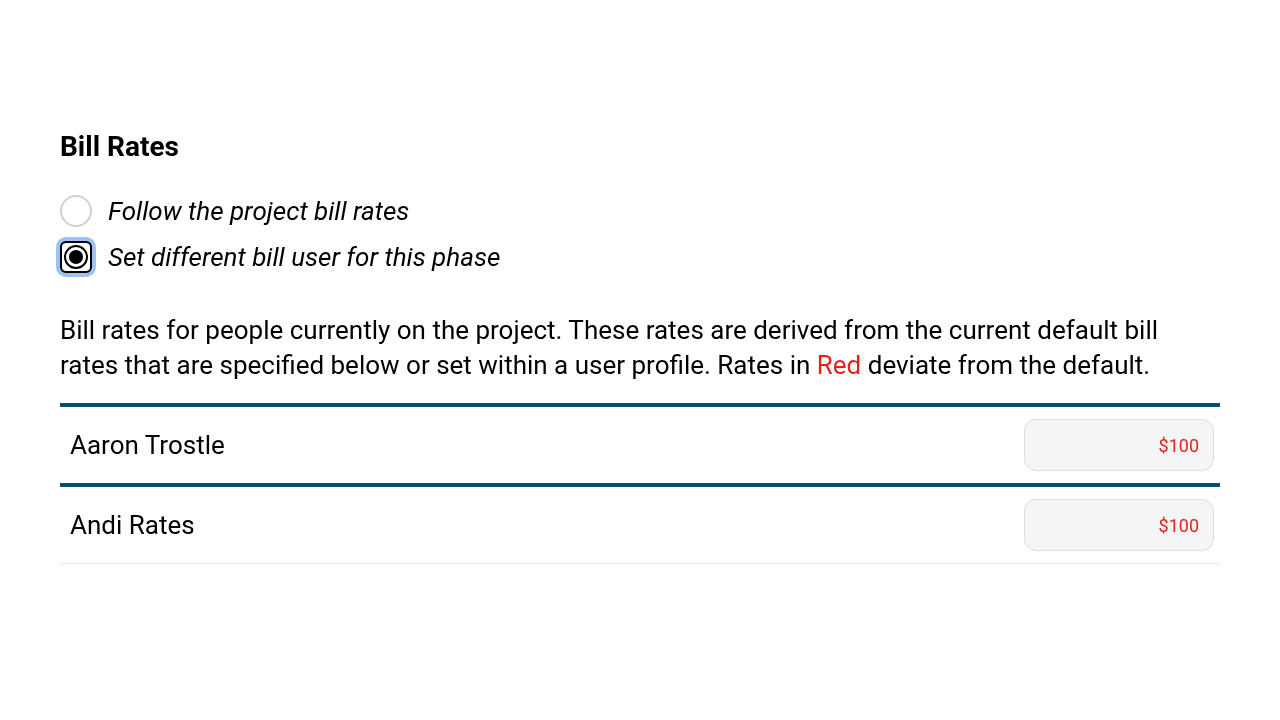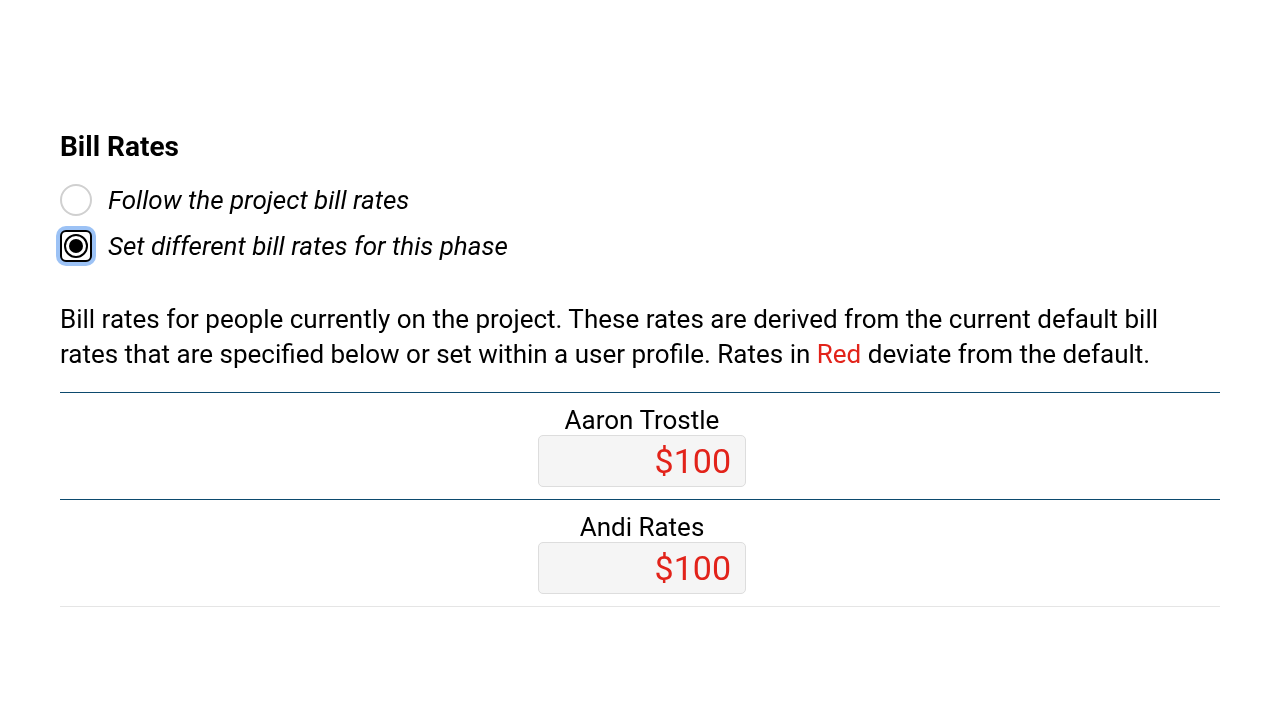--- a/index.html
+++ b/index.html
@@ -11,21 +11,21 @@
     font-family: -apple-system, BlinkMacSystemFont, "Segoe UI", Roboto, Helvetica, Arial, sans-serif;
     background: #fff;
     width: 1280px;
     height: 720px;
     padding: 130px 60px 0 60px;
     color: #000;
   }
   .section-title {
     font-size: 28px;
     font-weight: 700;
-    margin-bottom: 21px;
+    margin-bottom: 32px;
   }
   .radio-group {
     margin-bottom: 40px;
   }
   .radio-option {
     display: flex;
     align-items: center;
     margin-bottom: 14px;
     cursor: pointer;
   }
@@ -78,61 +78,60 @@
     color: #e2231a;
   }
   .rate-table {
     width: 100%;
     border-collapse: collapse;
   }
   .rate-row {
     display: flex;
     align-items: center;
     justify-content: space-between;
-    border-top: 1px solid #0c4a6e;
+    border-top: 4px solid #0c4a6e;
     padding: 12px 6px 12px 10px;
-    flex-direction: column;
   }
   .rate-row:last-child {
     border-bottom: 1px solid #e5e5e5;
   }
   .person-name {
     font-size: 26px;
     color: #000;
   }
   .rate-input {
-    width: 208px;
+    width: 190px;
     height: 52px;
     background: #f5f5f5;
     border: 1px solid #ddd;
-    border-radius: 5px;
+    border-radius: 12px;
     text-align: right;
     padding: 0 14px;
-    font-size: 34px;
+    font-size: 18px;
     color: #e2231a;
     font-family: inherit;
   }
 </style>
 </head>
 <body>
 
 <h2 class="section-title">Bill Rates</h2>
 
 <div class="radio-group">
   <div class="radio-option">
     <span class="radio-circle"></span>
     <span class="radio-label">Follow the project bill rates</span>
   </div>
   <div class="radio-option">
     <span class="radio-circle selected">
       <span class="radio-inner-ring">
         <span class="radio-dot"></span>
       </span>
     </span>
-    <span class="radio-label">Set different bill rates for this phase</span>
+    <span class="radio-label">Set different bill user for this phase</span>
   </div>
 </div>
 
 <p class="description">
   <span>Bill rates for people currently on the project. These rates are derived from the current default bill rates that are specified below or set within a user profile. Rates in </span><span class="red-word">Red</span><span> deviate from the default.</span>
 </p>
 
 <div class="rate-table">
   <div class="rate-row">
     <span class="person-name">Aaron Trostle</span>

